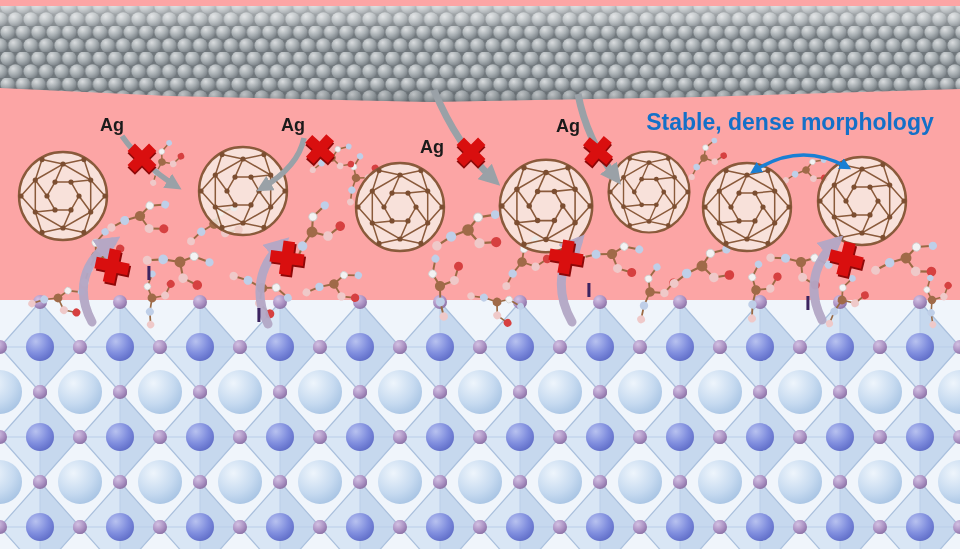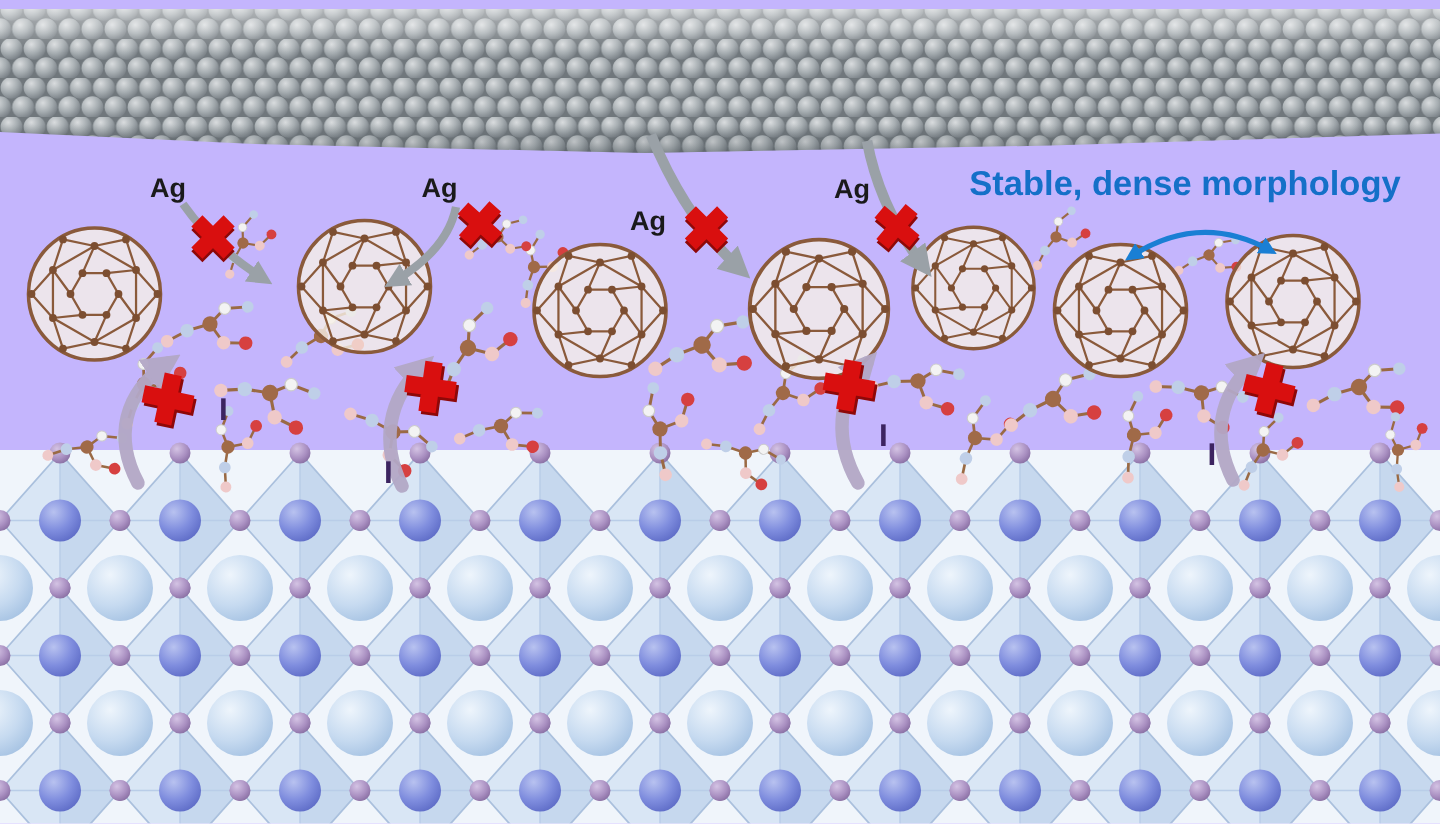--- a/index.html
+++ b/index.html
@@ -1,16 +1,16 @@
 <!DOCTYPE html>
 <html><head>
 <meta charset="utf-8">
 <style>
   html,body{margin:0;padding:0;background:#ffffff;}
-  .stage{position:relative;width:960px;height:549px;background:#c4b5fd;overflow:hidden;}
+  .stage{position:relative;width:960px;height:549px;background:#fca5a5;overflow:hidden;}
   svg{display:block;}
   .ag-label{font-family:"Liberation Sans",sans-serif;font-weight:bold;font-size:18px;fill:#1a1a1a;}
   .iodine-label{font-family:"Liberation Sans",sans-serif;font-weight:bold;font-size:21px;fill:#3c2460;}
   .annotation{font-family:"Liberation Sans",sans-serif;font-weight:bold;font-size:23px;}
 </style>
 </head>
 <body>
 
 <div class="stage">
 <svg width="960" height="549" viewBox="0 0 960 549" xmlns="http://www.w3.org/2000/svg">

